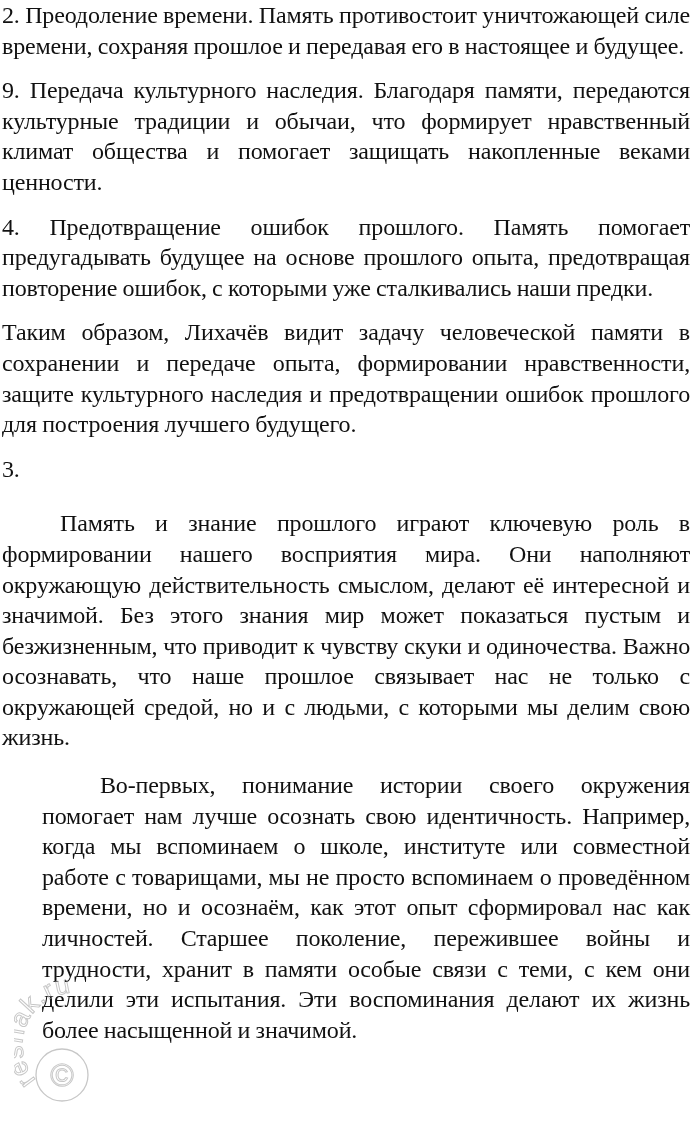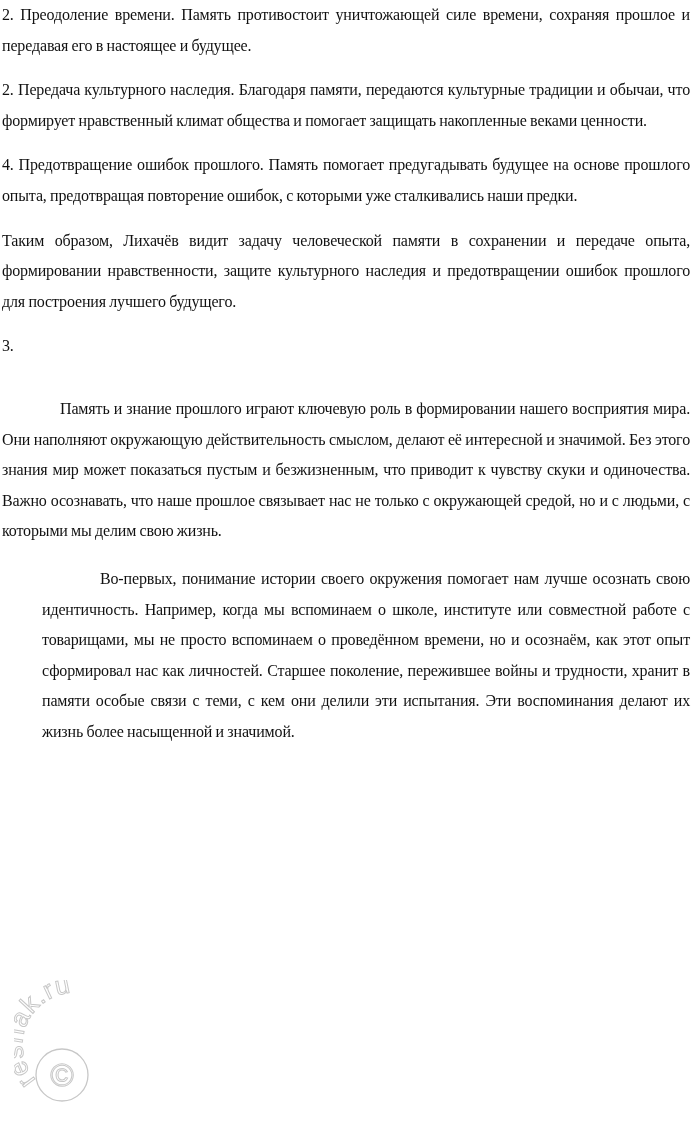--- a/index.html
+++ b/index.html
@@ -16,49 +16,49 @@
       color: #111111;
     }
     .page {
       position: absolute;
       left: 2px;
       top: 0;
       width: 688px;
     }
     p {
       margin: 0;
-      font-size: 16px;
+      font-size: 24px;
       line-height: 30.6px;
       text-align: justify;
       text-align-last: left;
       letter-spacing: -0.15px;
       word-spacing: -0.5px;
     }
     .gap-sm { margin-top: 14px; }
     .indent { text-indent: 58px; }
     .heading-num { margin-top: 14px; }
-    .after-num { margin-top: 32px; }
+    .after-num { margin-top: 24px; }
     .essay-2 { margin-top: 17px; margin-left: 40px; }
 
     .watermark {
       position: absolute;
       left: 14px;
       top: 980px;
       width: 130px;
       height: 130px;
       pointer-events: none;
       opacity: 0.55;
     }
   </style>
 </head>
 <body>
 
 <div class="page">
   <p>2. Преодоление времени. Память противостоит уничтожающей силе времени, сохраняя прошлое и передавая его в настоящее и будущее.</p>
-  <p class="gap-sm">2. Передача культурного наследия. Благодаря памяти, передаются культурные традиции и обычаи, что формирует нравственный климат общества и помогает защищать накопленные веками ценности.</p>
+  <p class="gap-sm">9. Передача культурного наследия. Благодаря памяти, передаются культурные традиции и обычаи, что формирует нравственный климат общества и помогает защищать накопленные веками ценности.</p>
   <p class="gap-sm">4. Предотвращение ошибок прошлого. Память помогает предугадывать будущее на основе прошлого опыта, предотвращая повторение ошибок, с которыми уже сталкивались наши предки.</p>
   <p class="gap-sm">Таким образом, Лихачёв видит задачу человеческой памяти в сохранении и передаче опыта, формировании нравственности, защите культурного наследия и предотвращении ошибок прошлого для построения лучшего будущего.</p>
   <p class="heading-num">3.</p>
   <p class="indent after-num">Память и знание прошлого играют ключевую роль в формировании нашего восприятия мира. Они наполняют окружающую действительность смыслом, делают её интересной и значимой. Без этого знания мир может показаться пустым и безжизненным, что приводит к чувству скуки и одиночества. Важно осознавать, что наше прошлое связывает нас не только с окружающей средой, но и с людьми, с которыми мы делим свою жизнь.</p>
   <p class="indent essay-2">Во-первых, понимание истории своего окружения помогает нам лучше осознать свою идентичность. Например, когда мы вспоминаем о школе, институте или совместной работе с товарищами, мы не просто вспоминаем о проведённом времени, но и осознаём, как этот опыт сформировал нас как личностей. Старшее поколение, пережившее войны и трудности, хранит в памяти особые связи с теми, с кем они делили эти испытания. Эти воспоминания делают их жизнь более насыщенной и значимой.</p>
 </div>
 
 <div class="watermark">
   <svg width="130" height="130" viewBox="0 0 130 130">
     <defs>

